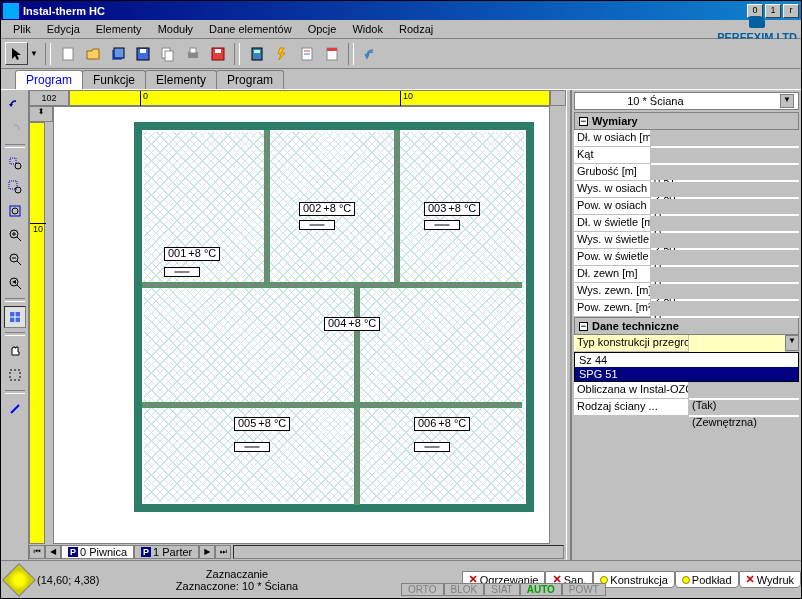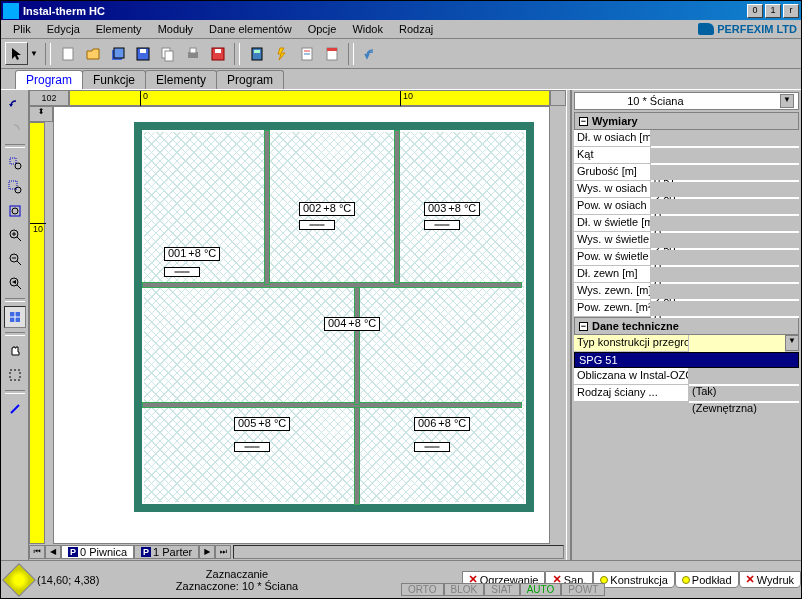--- a/index.html
+++ b/index.html
@@ -4,21 +4,21 @@
 <style>
 * { box-sizing: border-box; margin: 0; padding: 0; font-family: "MS Sans Serif", Tahoma, sans-serif; font-size: 11px; }
 body { background: #c0c0c0; width: 802px; height: 599px; overflow: hidden; }
 .window { width: 802px; height: 599px; display: flex; flex-direction: column; border: 1px solid #000; }
 .titlebar { background: linear-gradient(to right, #000080, #1084d0); color: #fff; height: 19px; display: flex; align-items: center; padding: 0 2px; }
 .titlebar .icon { width: 16px; height: 16px; margin-right: 4px; background: #0af; display: inline-block; }
 .titlebar .title { flex: 1; font-weight: bold; }
 .titlebar .winbtn { width: 16px; height: 14px; background: #c0c0c0; border: 1px solid #fff; border-right-color:#404040; border-bottom-color:#404040; margin-left: 2px; text-align: center; line-height: 10px; font-family: Marlett, sans-serif; font-size: 9px; color:#000;}
 .menubar { height: 19px; background: #c0c0c0; display: flex; align-items: center; padding: 0 4px; border-bottom: 1px solid #808080; }
 .menubar .mitem { padding: 2px 8px; cursor: default; }
-.menubar .logo { margin-left: auto; color: #0060a0; font-weight: bold; font-size: 12px; display:flex; align-items:center; gap:3px;}
+.menubar .logo { margin-left: auto; color: #0060a0; font-weight: bold; font-size: 12px; display:flex; align-items:center; gap:3px;flex-direction:column;}
 .logo-ic { width:16px; height:12px; background:#0060a0; border-radius:2px 6px 2px 2px;}
 .toolbar { height: 30px; background: #c0c0c0; display: flex; align-items: center; padding: 2px 4px; gap: 2px; border-bottom: 1px solid #808080; }
 .tbtn { width: 23px; height: 23px; display: inline-flex; align-items:center; justify-content:center; border: 1px solid transparent; }
 .tbtn.active, .tbtn:hover { border: 1px solid #fff; border-right-color:#404040; border-bottom-color:#404040; }
 .tsep { width: 6px; height: 22px; border-left: 1px solid #808080; border-right: 1px solid #fff; margin: 0 3px; }
 .arrow-drop { width: 10px; font-size:8px; color:#000; }
 .tab-row { height: 20px; background: #c0c0c0; display: flex; align-items: flex-end; padding-left: 8px; }
 .tab { padding: 2px 10px; border: 1px solid #808080; border-bottom: none; background: #c0c0c0; margin-right: -1px; font-size: 12px; border-radius: 3px 3px 0 0; cursor:default;}
 .tab.active { background: #fff; color: #00f; position: relative; z-index: 2; }
 .workarea { flex: 1; display: flex; background: #c0c0c0; border-top: 1px solid #fff; min-height:0;}
@@ -65,21 +65,21 @@
 .statusbar { height:38px; background:#c0c0c0; border-top:1px solid #808080; display:flex; align-items:center; font-size:10px;}
 .status-led { width:24px; height:24px; margin:0 6px; background: radial-gradient(circle, #ffff00 30%, #cccc00 70%); transform:rotate(45deg); border:1px solid #808080;}
 .status-coords { width:110px;}
 .status-center { flex:0 0 180px; text-align:center;}
 .status-tabs { display:flex; gap:0; margin-left:auto;}
 .stab { padding:1px 6px; border:1px solid #808080; background:#fff; display:flex; align-items:center; gap:2px; font-size:10px; border-radius:0 0 4px 4px;}
 .sx { color:#c00; font-weight:bold;}
 .so { width:8px; height:8px; border-radius:50%; background:#ff0; border:1px solid #880; display:inline-block;}
 .mode-row { display:flex; gap:0; position:absolute; bottom:2px; left:400px;margin-top:12px;}
 .mode { padding:0 6px; border:1px solid #808080; font-size:10px; color:#808080; background:#c0c0c0;}
-.mode.on { color:#00a000; font-weight:normal;}
+.mode.on { color:#00a000; font-weight:bold;}
 .tick-h { position:absolute; top:0; height:16px; border-left:1px solid #000; font-size:9px; padding-left:2px;}
 .tick-v { position:absolute; left:0; width:16px; border-top:1px solid #000; font-size:9px; text-align:center;}
 svg { display:block;}
 </style>
 </head>
 <body>
 
 <div class="window">
 
   <div class="titlebar">
@@ -397,20 +397,21 @@
         <div class="section-hdr">
             <span class="collapse">−</span>
             <span>Dane techniczne</span>
           </div>
         <div class="prop-row hl">
           <span class="prop-label">Typ konstrukcji przegrody</span>
           <span class="prop-value">SPG 51</span>
           <span style="width:14px;background:#c0c0c0;border:1px solid #808080;text-align:center;font-size:8px">▼</span>
         </div>
         <div class="dropdown-open">
+          <div class="dd-item">Sz 44</div>
           <div class="dd-item sel">SPG 51</div>
         </div>
         <div class="prop-row">
           <span class="prop-label">Obliczana w Instal-OZC</span>
           <span class="prop-value">(Tak)</span>
         </div>
         <div class="prop-row">
           <span class="prop-label">Rodzaj ściany ...</span>
           <span class="prop-value">(Zewnętrzna)</span>
         </div>

